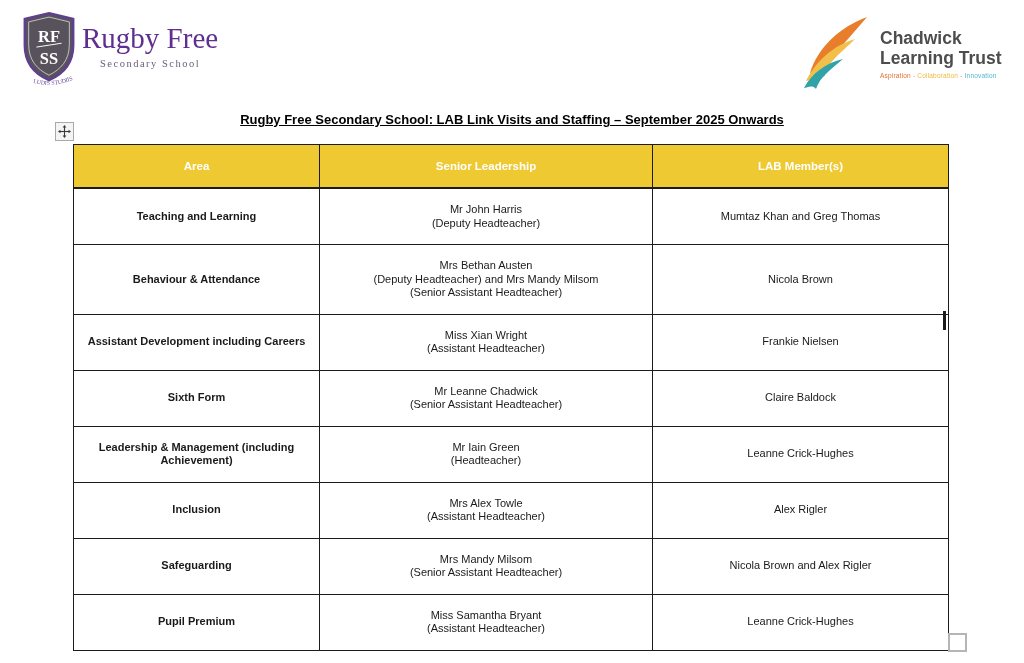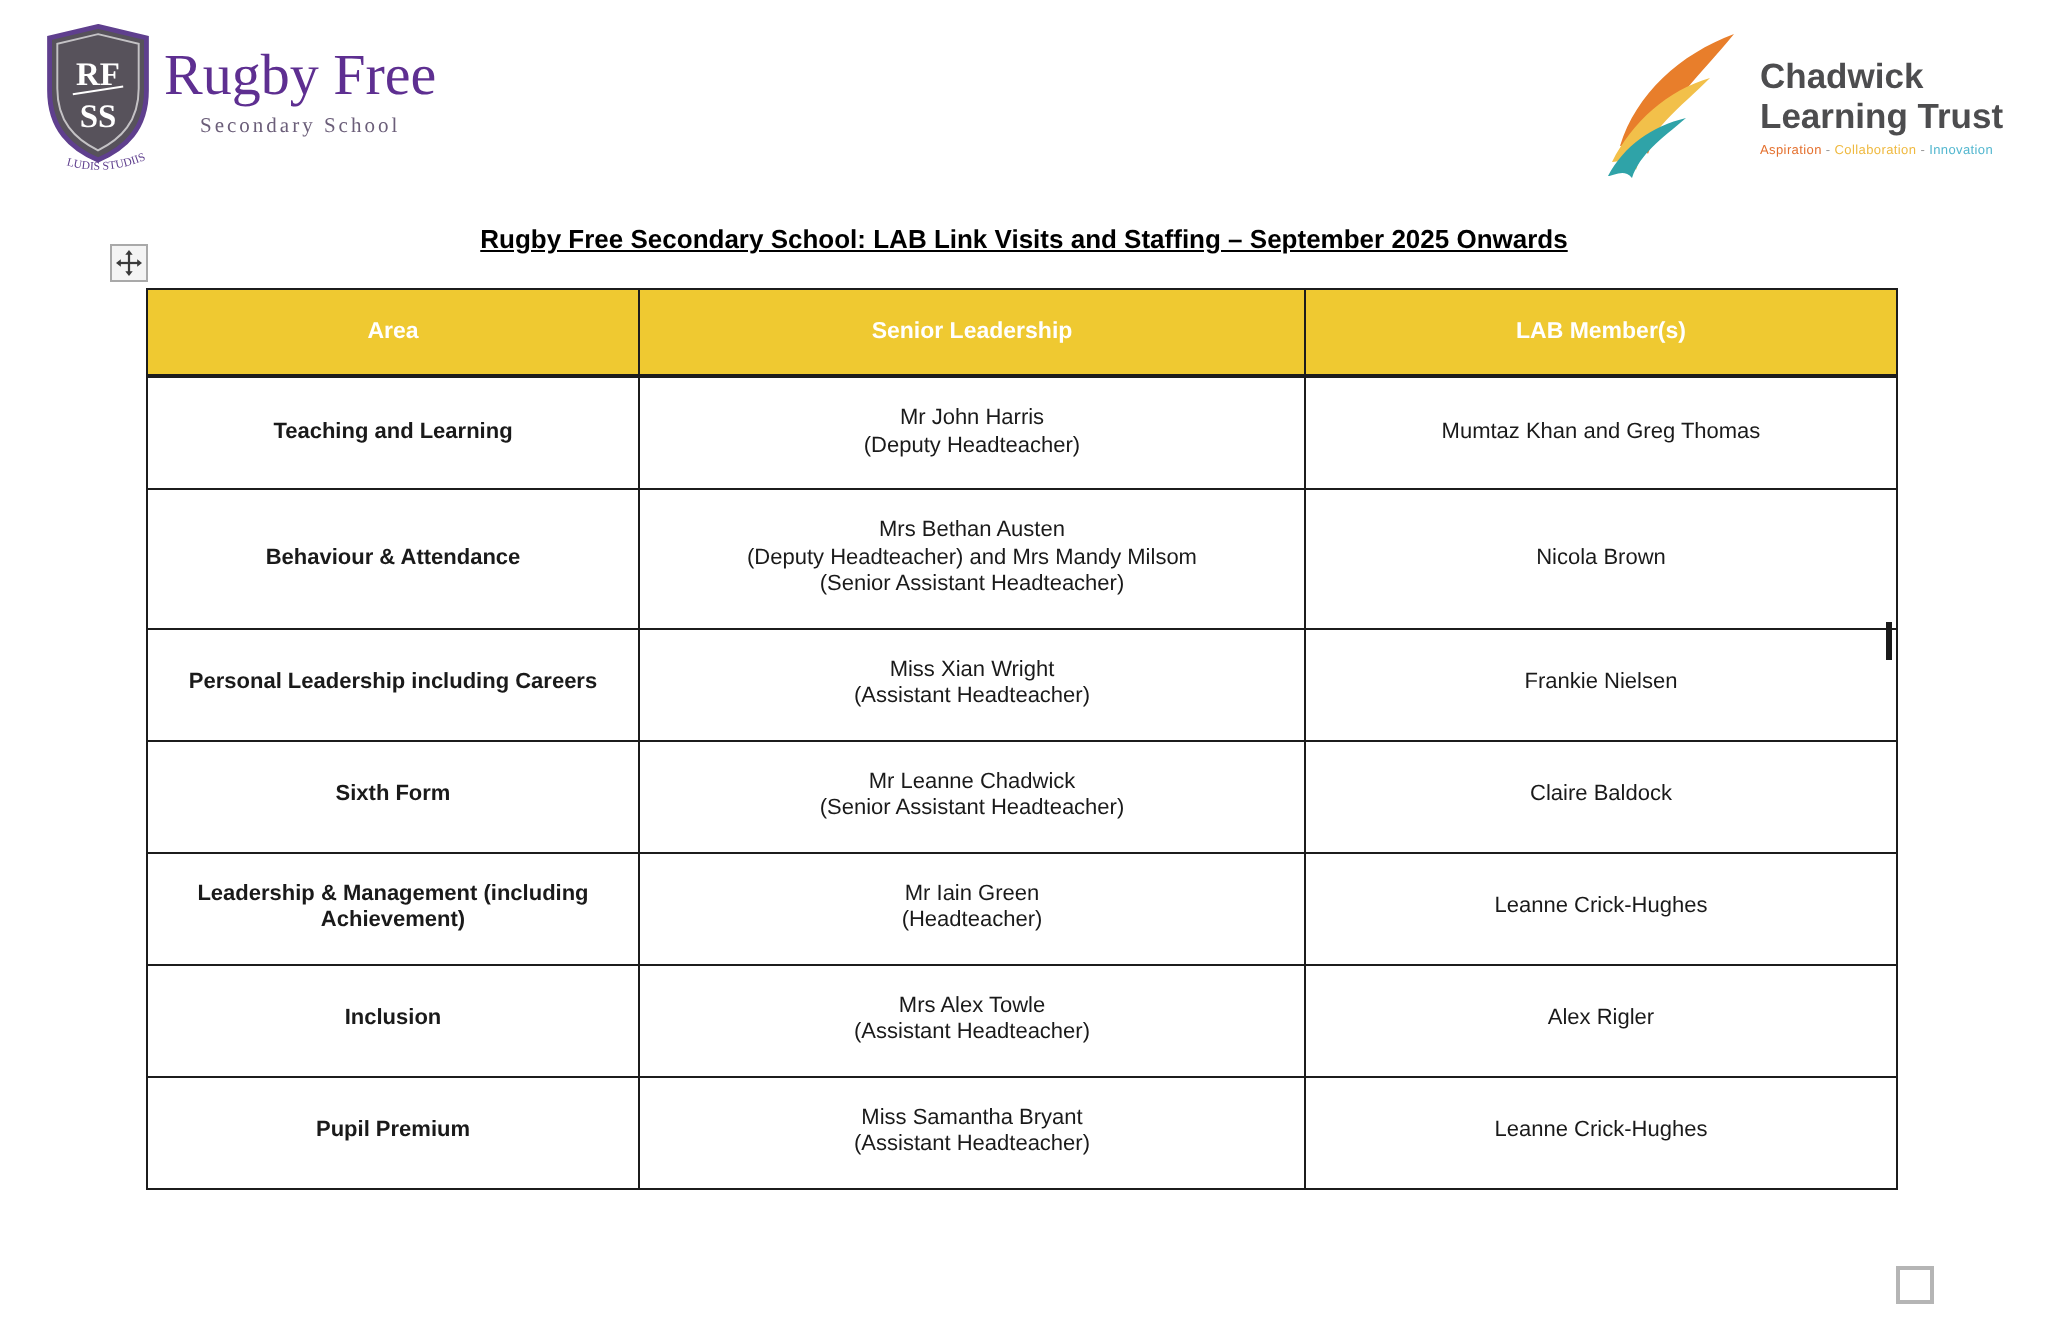--- a/index.html
+++ b/index.html
@@ -125,21 +125,21 @@
         <tr>
           <td class="area">Behaviour &amp; Attendance</td>
           <td>
             <div>Mrs Bethan Austen</div>
             <div>(Deputy Headteacher) and Mrs Mandy Milsom</div>
             <div>(Senior Assistant Headteacher)</div>
           </td>
           <td>Nicola Brown</td>
         </tr>
         <tr>
-          <td class="area">Personal Leadership including Careers</td>
+          <td class="area">Assistant Development including Careers</td>
           <td>
             <div>Miss Xian Wright</div>
             <div>(Assistant Headteacher)</div>
           </td>
           <td>Frankie Nielsen</td>
         </tr>
         <tr>
           <td class="area">Sixth Form</td>
           <td>
             <div>Mr Leanne Chadwick</div>
@@ -157,20 +157,28 @@
         </tr>
         <tr>
           <td class="area">Inclusion</td>
           <td>
             <div>Mrs Alex Towle</div>
             <div>(Assistant Headteacher)</div>
           </td>
           <td>Alex Rigler</td>
         </tr>
         <tr>
+          <td class="area">Safeguarding</td>
+          <td>
+            <div>Mrs Mandy Milsom</div>
+            <div>(Senior Assistant Headteacher)</div>
+          </td>
+          <td>Nicola Brown and Alex Rigler</td>
+        </tr>
+        <tr>
           <td class="area">Pupil Premium</td>
           <td>
             <div>Miss Samantha Bryant</div>
             <div>(Assistant Headteacher)</div>
           </td>
           <td>Leanne Crick-Hughes</td>
         </tr>
       </tbody>
   </table>
 

